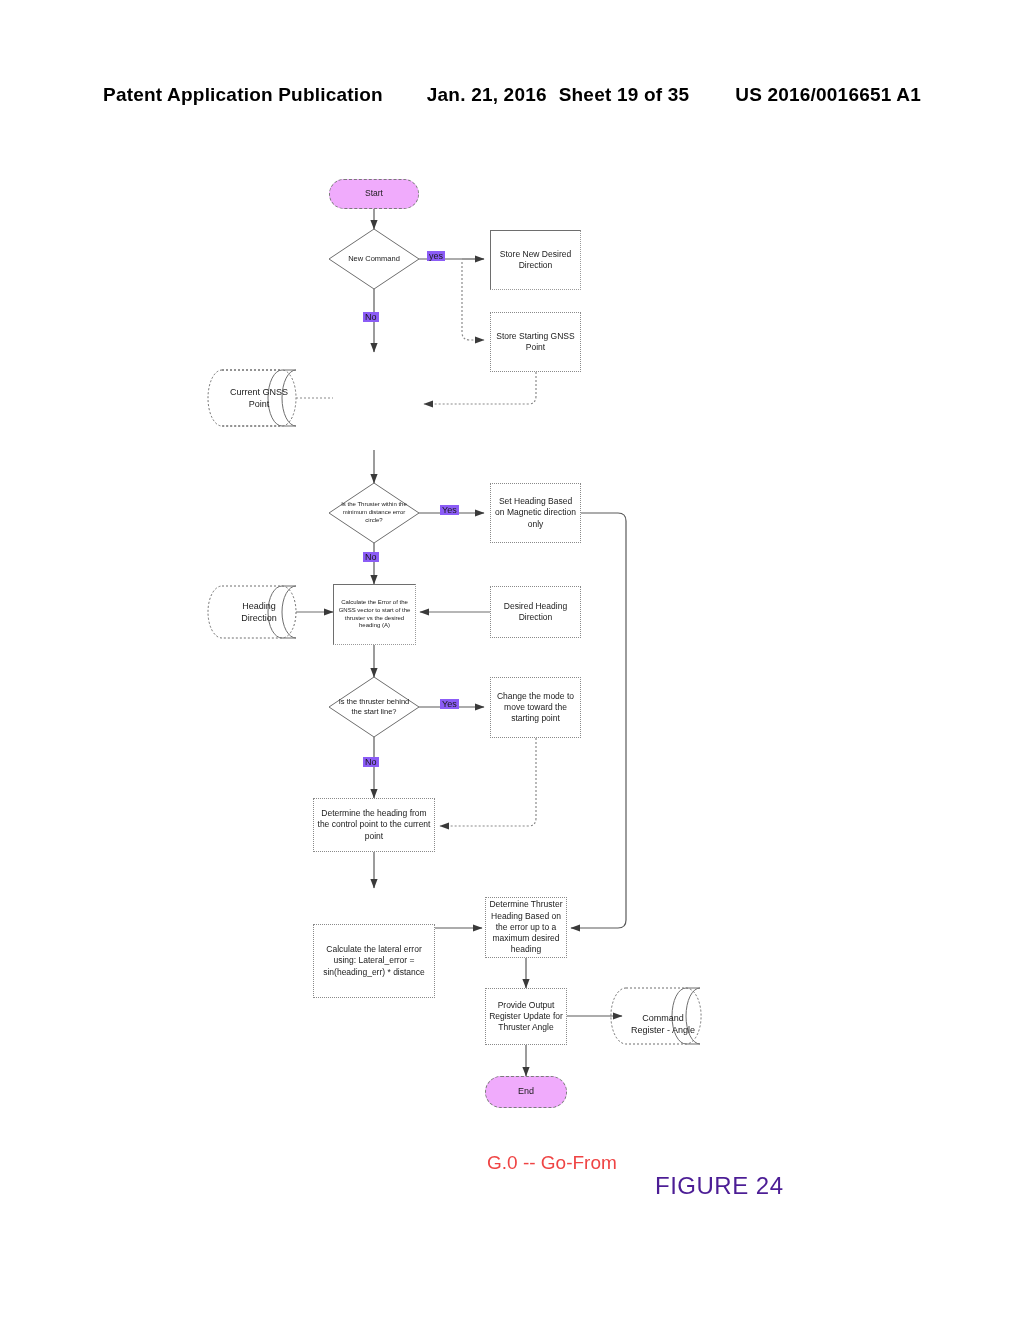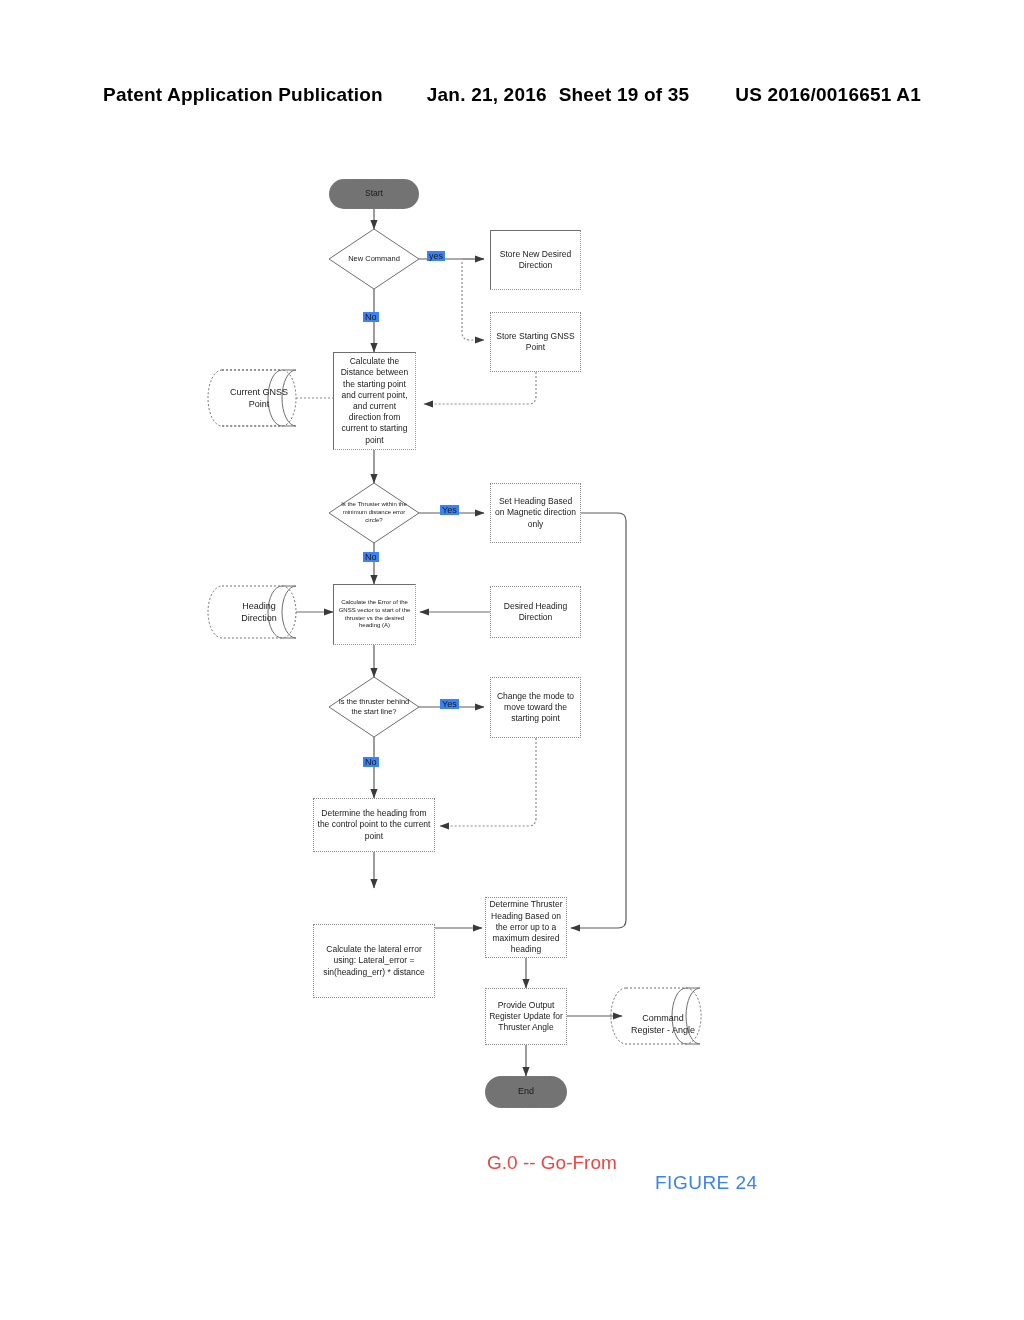--- a/index.html
+++ b/index.html
@@ -71,21 +71,21 @@
     border-bottom: 1px dotted #9a9a9a;
     background: #ffffff;
   }
   .proc.dotted-all {
     border: 1px dotted #8a8a8a;
   }
 
   .terminator {
     border: 1px dashed #7a7a7a;
     border-radius: 22px;
-    background: #737373;
+    background: #f0abfc;
   }
 
   .decision {
     background: transparent;
     border: none;
   }
   .decision .dtxt {
     position: relative;
     z-index: 2;
     font-size: 7.5px;
@@ -103,37 +103,37 @@
     z-index: 2;
     font-size: 9px;
     line-height: 1.35;
   }
 
   
   .edge-label {
     position: absolute;
     font-size: 9px;
     color: #1a1a1a;
-    background: #3b82f6;
+    background: #8b5cf6;
     padding: 0 2px;
     white-space: nowrap;
   }
 
   
   .caption-sub {
     position: absolute;
     font-size: 19px;
     color: #ef4444;
     white-space: nowrap;
   }
   .caption-fig {
     position: absolute;
-    font-size: 19px;
+    font-size: 24px;
     letter-spacing: 0.5px;
-    color: #3b82f6;
+    color: #4c1d95;
     white-space: nowrap;
   }
 </style>
 </head>
 <body>
 
 <div class="page-header">
   <span class="hdr-pub">Patent Application Publication</span>
   <span class="hdr-date">Jan. 21, 2016</span>
   <span class="hdr-sheet">Sheet 19 of 35</span>
@@ -238,23 +238,20 @@
   </div>
 
   <div class="node proc dotted-all" style="left:490px; top:312px; width:91px; height:60px;">
     <span class="txt">Store Starting GNSS Point</span>
   </div>
 
   <div class="node cyl" style="left:222px; top:370px; width:74px; height:56px;">
     <span class="ctxt">Current GNSS Point</span>
   </div>
 
-  <div class="node proc" style="left:333px; top:352px; width:83px; height:98px;">
-    <span class="txt">Calculate the Distance between the starting point and current point, and current direction from current to starting point</span>
-  </div>
 
   <div class="node decision" style="left:334px; top:489px; width:80px; height:48px;">
     <span class="dtxt" style="font-size:6px;">Is the Thruster within the minimum distance error circle?</span>
   </div>
 
   <div class="node proc dotted-all" style="left:490px; top:483px; width:91px; height:60px;">
     <span class="txt">Set Heading Based on Magnetic direction only</span>
   </div>
 
   <div class="node cyl" style="left:222px; top:586px; width:74px; height:52px;">

